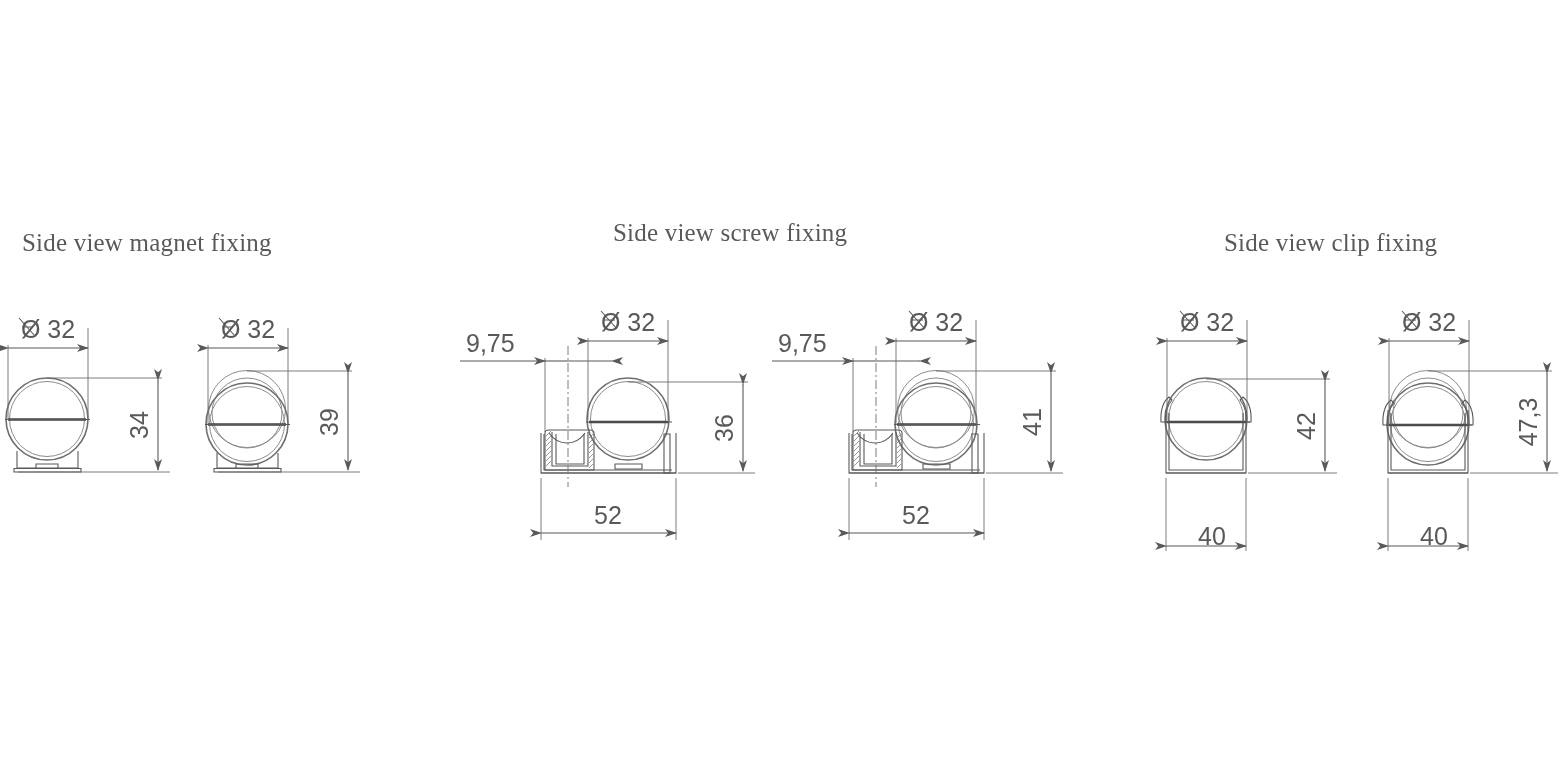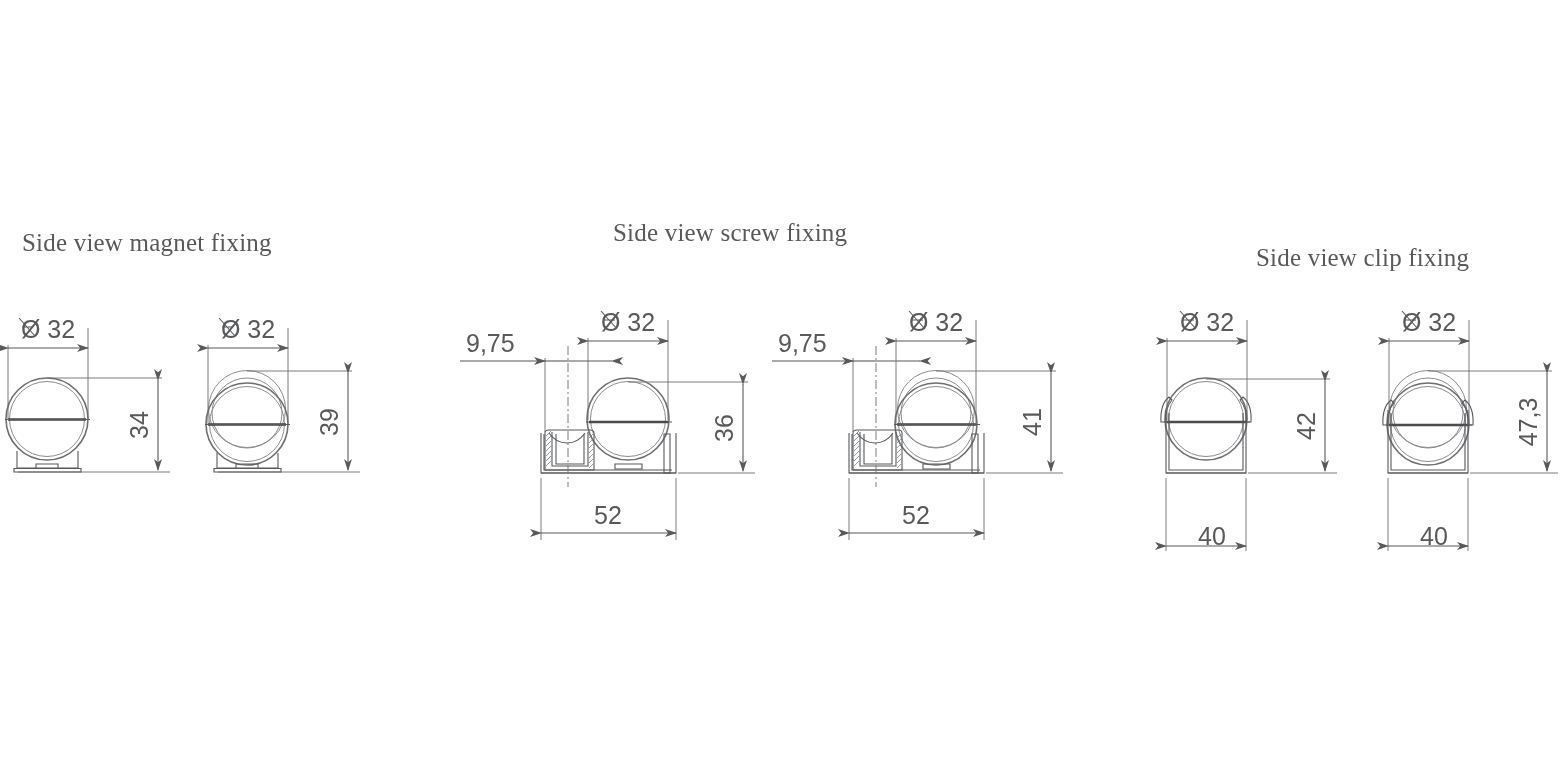--- a/index.html
+++ b/index.html
@@ -23,21 +23,21 @@
   .heading {
     position: absolute;
     font-family: Liberation Serif, serif;
     font-size: 25px;
     color: #58595b;
     letter-spacing: 0.2px;
     white-space: nowrap;
   }
   #h-magnet { left: 22px;   top: 229px; }
   #h-screw  { left: 613px;  top: 219px; }
-  #h-clip   { left: 1224px; top: 244px; margin-left: 32px; }
+  #h-clip   { left: 1224px; top: 229px; }
 
   svg { display: block; }
   svg text {
     font-family: "Liberation Sans", sans-serif;
     fill: #58595b;
   }
   .dimtxt { font-size: 25px; }
 </style>
 </head>
 <body>

